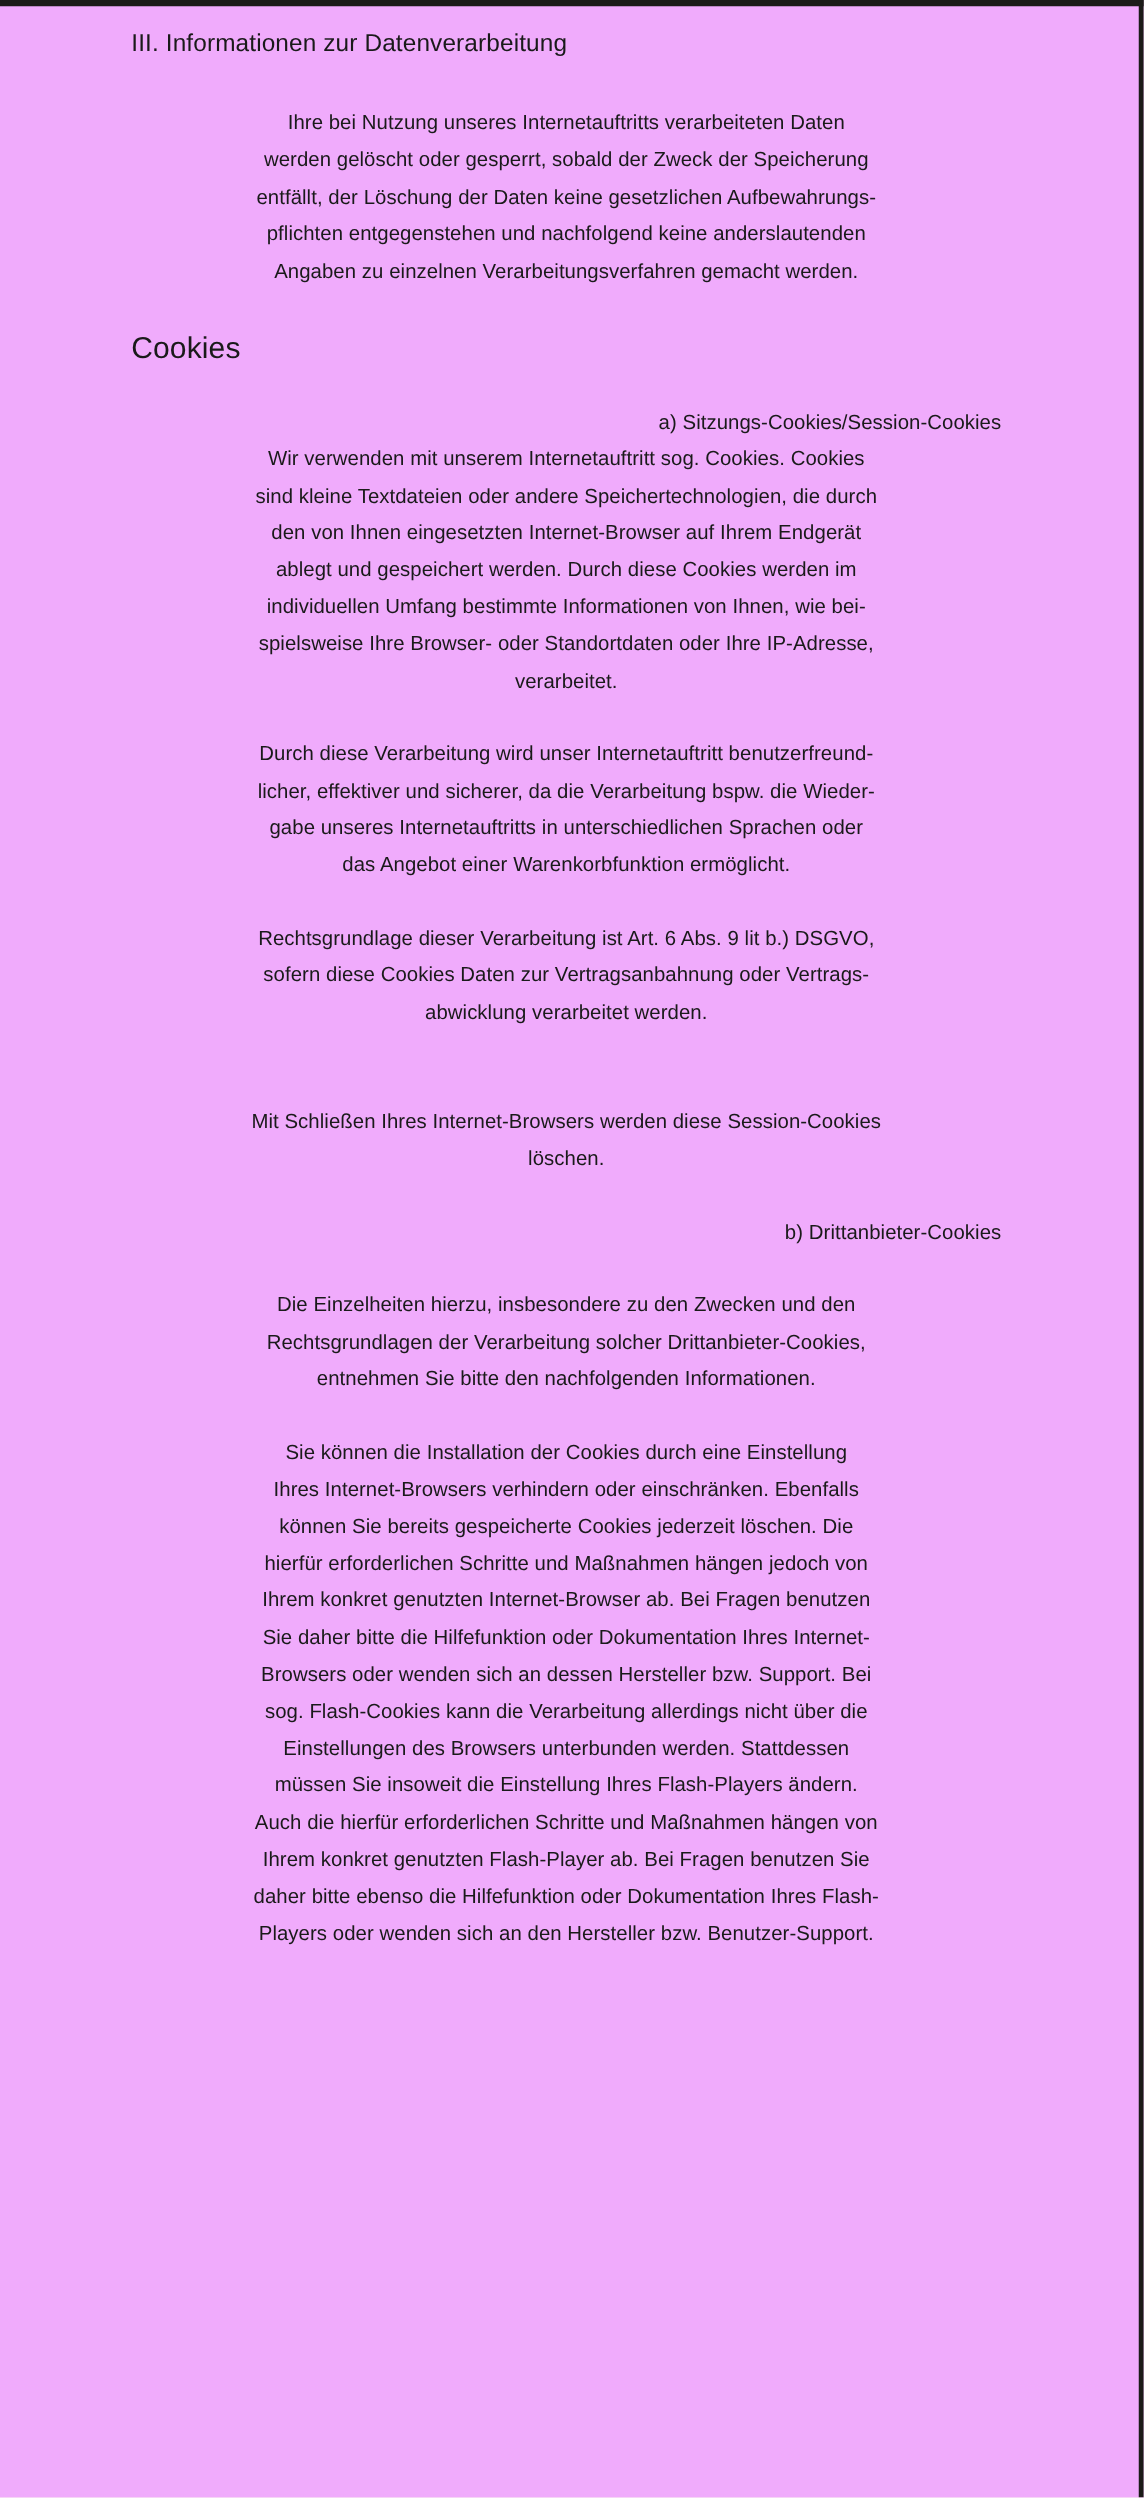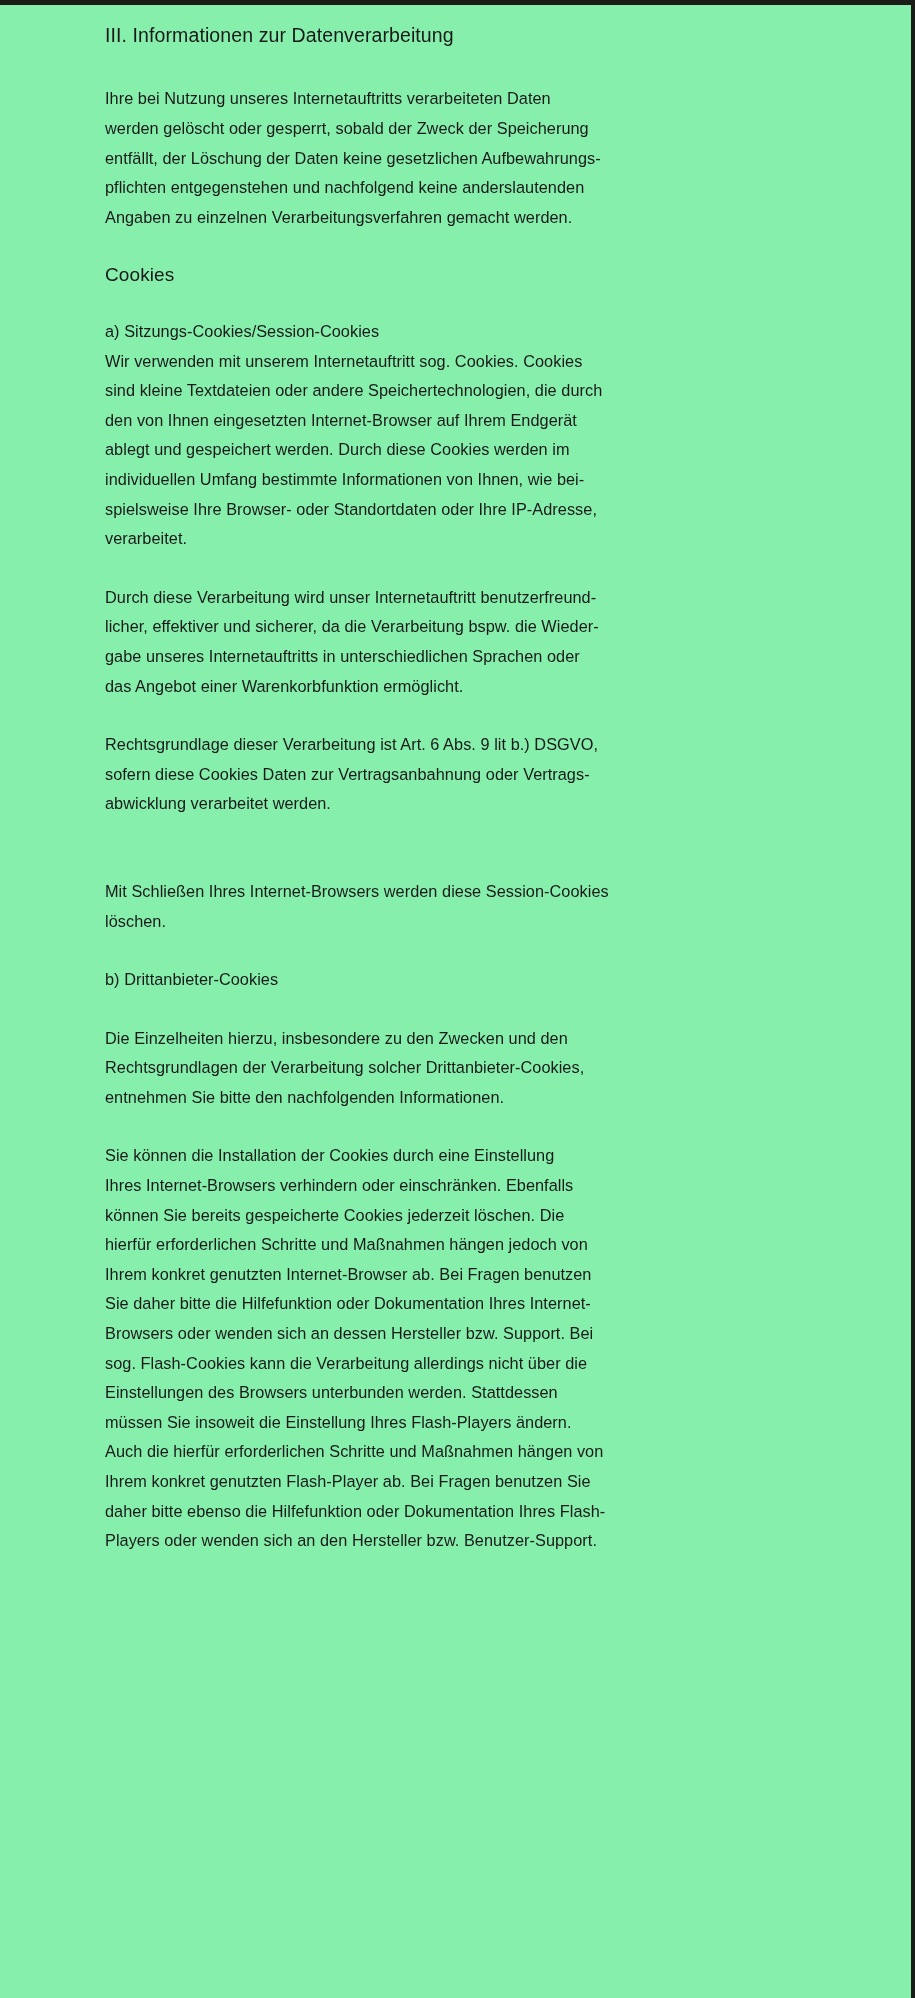--- a/index.html
+++ b/index.html
@@ -16,21 +16,21 @@
     color: #1a1a1a;
     -webkit-font-smoothing: antialiased;
   }
 
   
   .page {
     position: relative;
     box-sizing: border-box;
     width: 915px;
     height: 1998px;
-    background: #86efac;
+    background: #f0abfc;
     border-top: 5px solid #1b1b18;
     border-right: 4px solid #1b1b18;
     padding: 0;
   }
 
   .content {
     box-sizing: border-box;
     padding: 18px 110px 0 105px;
   }
 
@@ -39,50 +39,52 @@
     font-size: 19.5px;
     font-weight: 400;
     line-height: 1.3;
     margin: 0 0 0 0;
     padding: 0;
     letter-spacing: 0.1px;
     color: #1a1a1a;
   }
 
   h2.section-title {
-    font-size: 19px;
+    font-size: 24px;
     font-weight: 400;
     line-height: 1.3;
     margin: 0;
     padding: 0;
     letter-spacing: 0.1px;
     color: #1a1a1a;
   }
 
   
   p.para {
     font-size: 16.3px;
     font-weight: 400;
     line-height: 29.6px;
     margin: 0;
     padding: 0;
     letter-spacing: 0.05px;
     color: #1a1a1a;
     white-space: pre-line;
+    text-align: center;
   }
 
   
   p.sublabel {
     font-size: 16.3px;
     font-weight: 400;
     line-height: 29.6px;
     margin: 0;
     padding: 0;
     letter-spacing: 0.05px;
     color: #1a1a1a;
+    text-align: right;
   }
 
   
   .gap-title    { height: 36px; }
   .gap-block    { height: 29px; }
   .gap-heading  { height: 31px; }
   .gap-afterheading { height: 29px; }
 </style>
 </head>
 <body>

